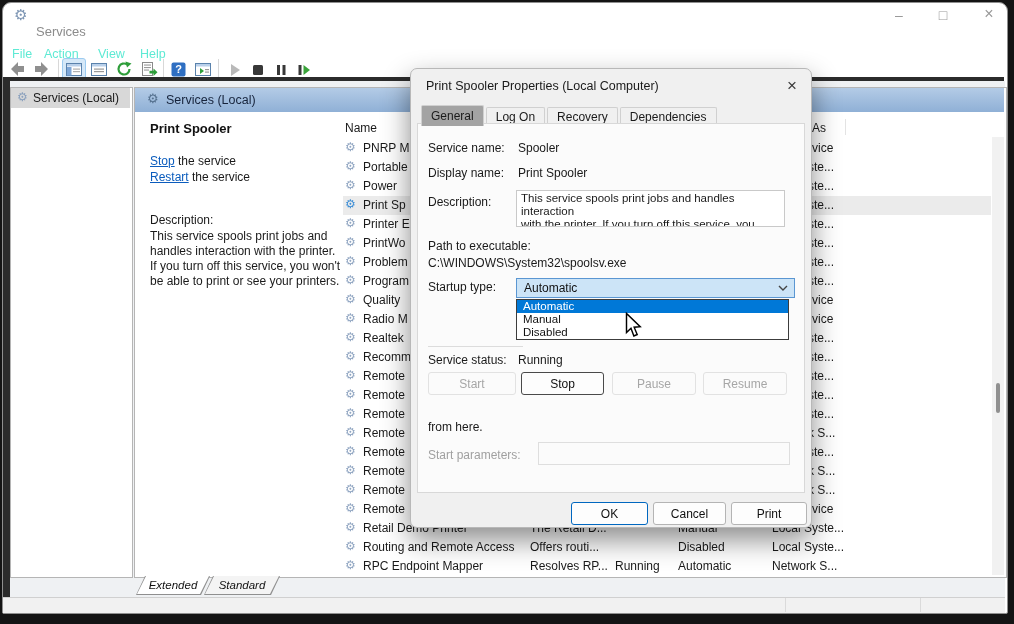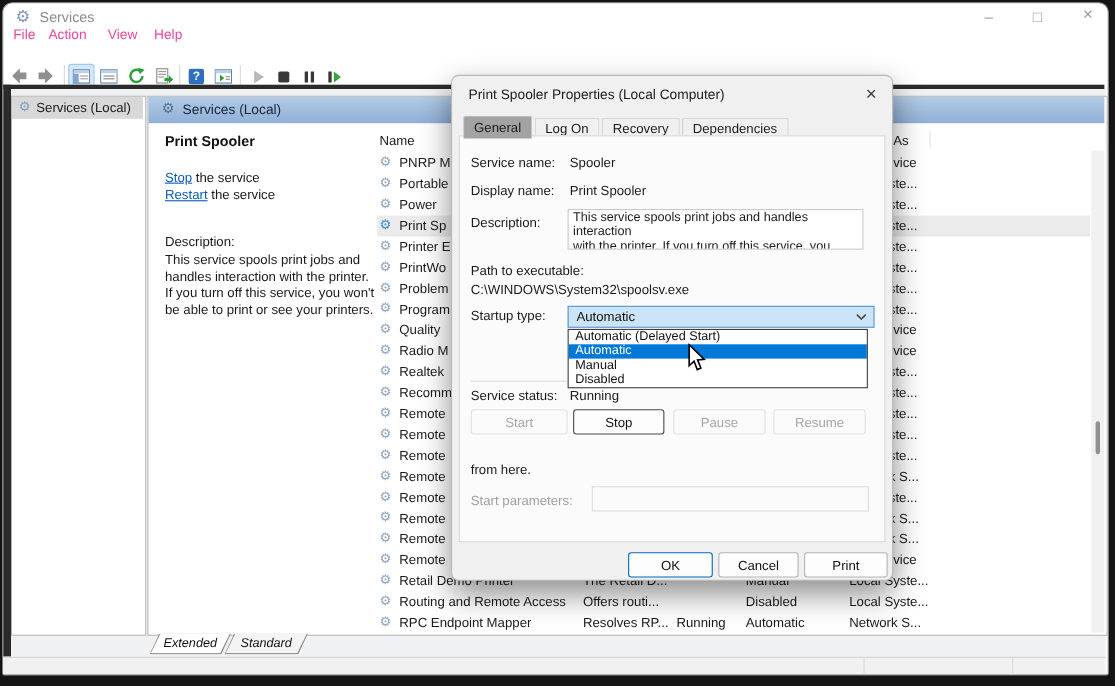--- a/index.html
+++ b/index.html
@@ -2,24 +2,24 @@
 <html><head>
 <meta charset="utf-8">
 <style>
   html,body{margin:0;padding:0;background:#101010;}
   #stage{position:relative;width:1014px;height:624px;background:#141414;overflow:hidden;
          font-family:"Liberation Sans",sans-serif;-webkit-font-smoothing:antialiased;}
   .abs{position:absolute;}
   
   .mainwin{left:2px;top:2px;width:1004px;height:610px;background:#ffffff;border:1px solid #8f8f8f;
            border-radius:9px 9px 2px 2px;}
-  .titlebar-text{left:36px;top:8px;font-size:13px;color:#8c8c8c;}
+  .titlebar-text{left:36px;top:24px;font-size:13px;color:#8c8c8c;}
   .title-gear{left:14px;top:6px;font-size:15px;color:#7e96b4;}
   .winctl{top:7px;font-size:14px;color:#9a9a9a;width:18px;text-align:center;}
-  .menubar-item{top:24px;font-size:12.5px;color:#ec4899;}
+  .menubar-item{top:47px;font-size:12.5px;color:#5eead4;}
   .tbsep{top:59px;width:1px;height:19px;background:#d8d8d8;}
   .tbtn{width:22px;height:20px;display:flex;align-items:center;justify-content:center;}
   .tbtn.sel{background:#d5e8f8;border:1px solid #9ccbf0;border-radius:3px;}
   .darkedge{background:#2b2b2b;}
   .contentbg{left:10px;top:81px;width:995px;height:516px;background:#eff1f3;}
   
   .tree{left:10px;top:87px;width:121px;height:489px;background:#fff;border:1px solid #b5b5b5;}
   .treesel{left:11px;top:88px;width:119px;height:20px;background:#d8d8d8;}
   .tree-gear{left:17px;top:90px;font-size:12px;color:#8aa0bd;}
   .tree-label{left:33px;top:91px;font-size:12px;color:#1a1a1a;}
@@ -385,21 +385,20 @@
     <span class="abs flabel" style="top:187px;">C:\WINDOWS\System32\spoolsv.exe</span>
 
     <span class="abs flabel" style="top:211px;">Startup type:</span>
     <div class="abs combo">
       <span>Automatic</span>
       <svg width="10" height="6" viewBox="0 0 10 6">
           <polyline points="1,1 5,5 9,1" fill="none" stroke="#444" stroke-width="1.4"></polyline>
         </svg>
     </div>
     <div class="abs ddlist" id="dropdown-list">
-        <div class="ddopt">Automatic (Delayed Start)</div>
         <div class="ddopt selected">Automatic</div>
         <div class="ddopt">Manual</div>
         <div class="ddopt">Disabled</div>
       </div>
 
     <div class="abs gsep"></div>
     <span class="abs flabel" style="top:284px;">Service status:</span>
     <span class="abs fvalue" style="top:284px;">Running</span>
 
     <div id="action-buttons">

